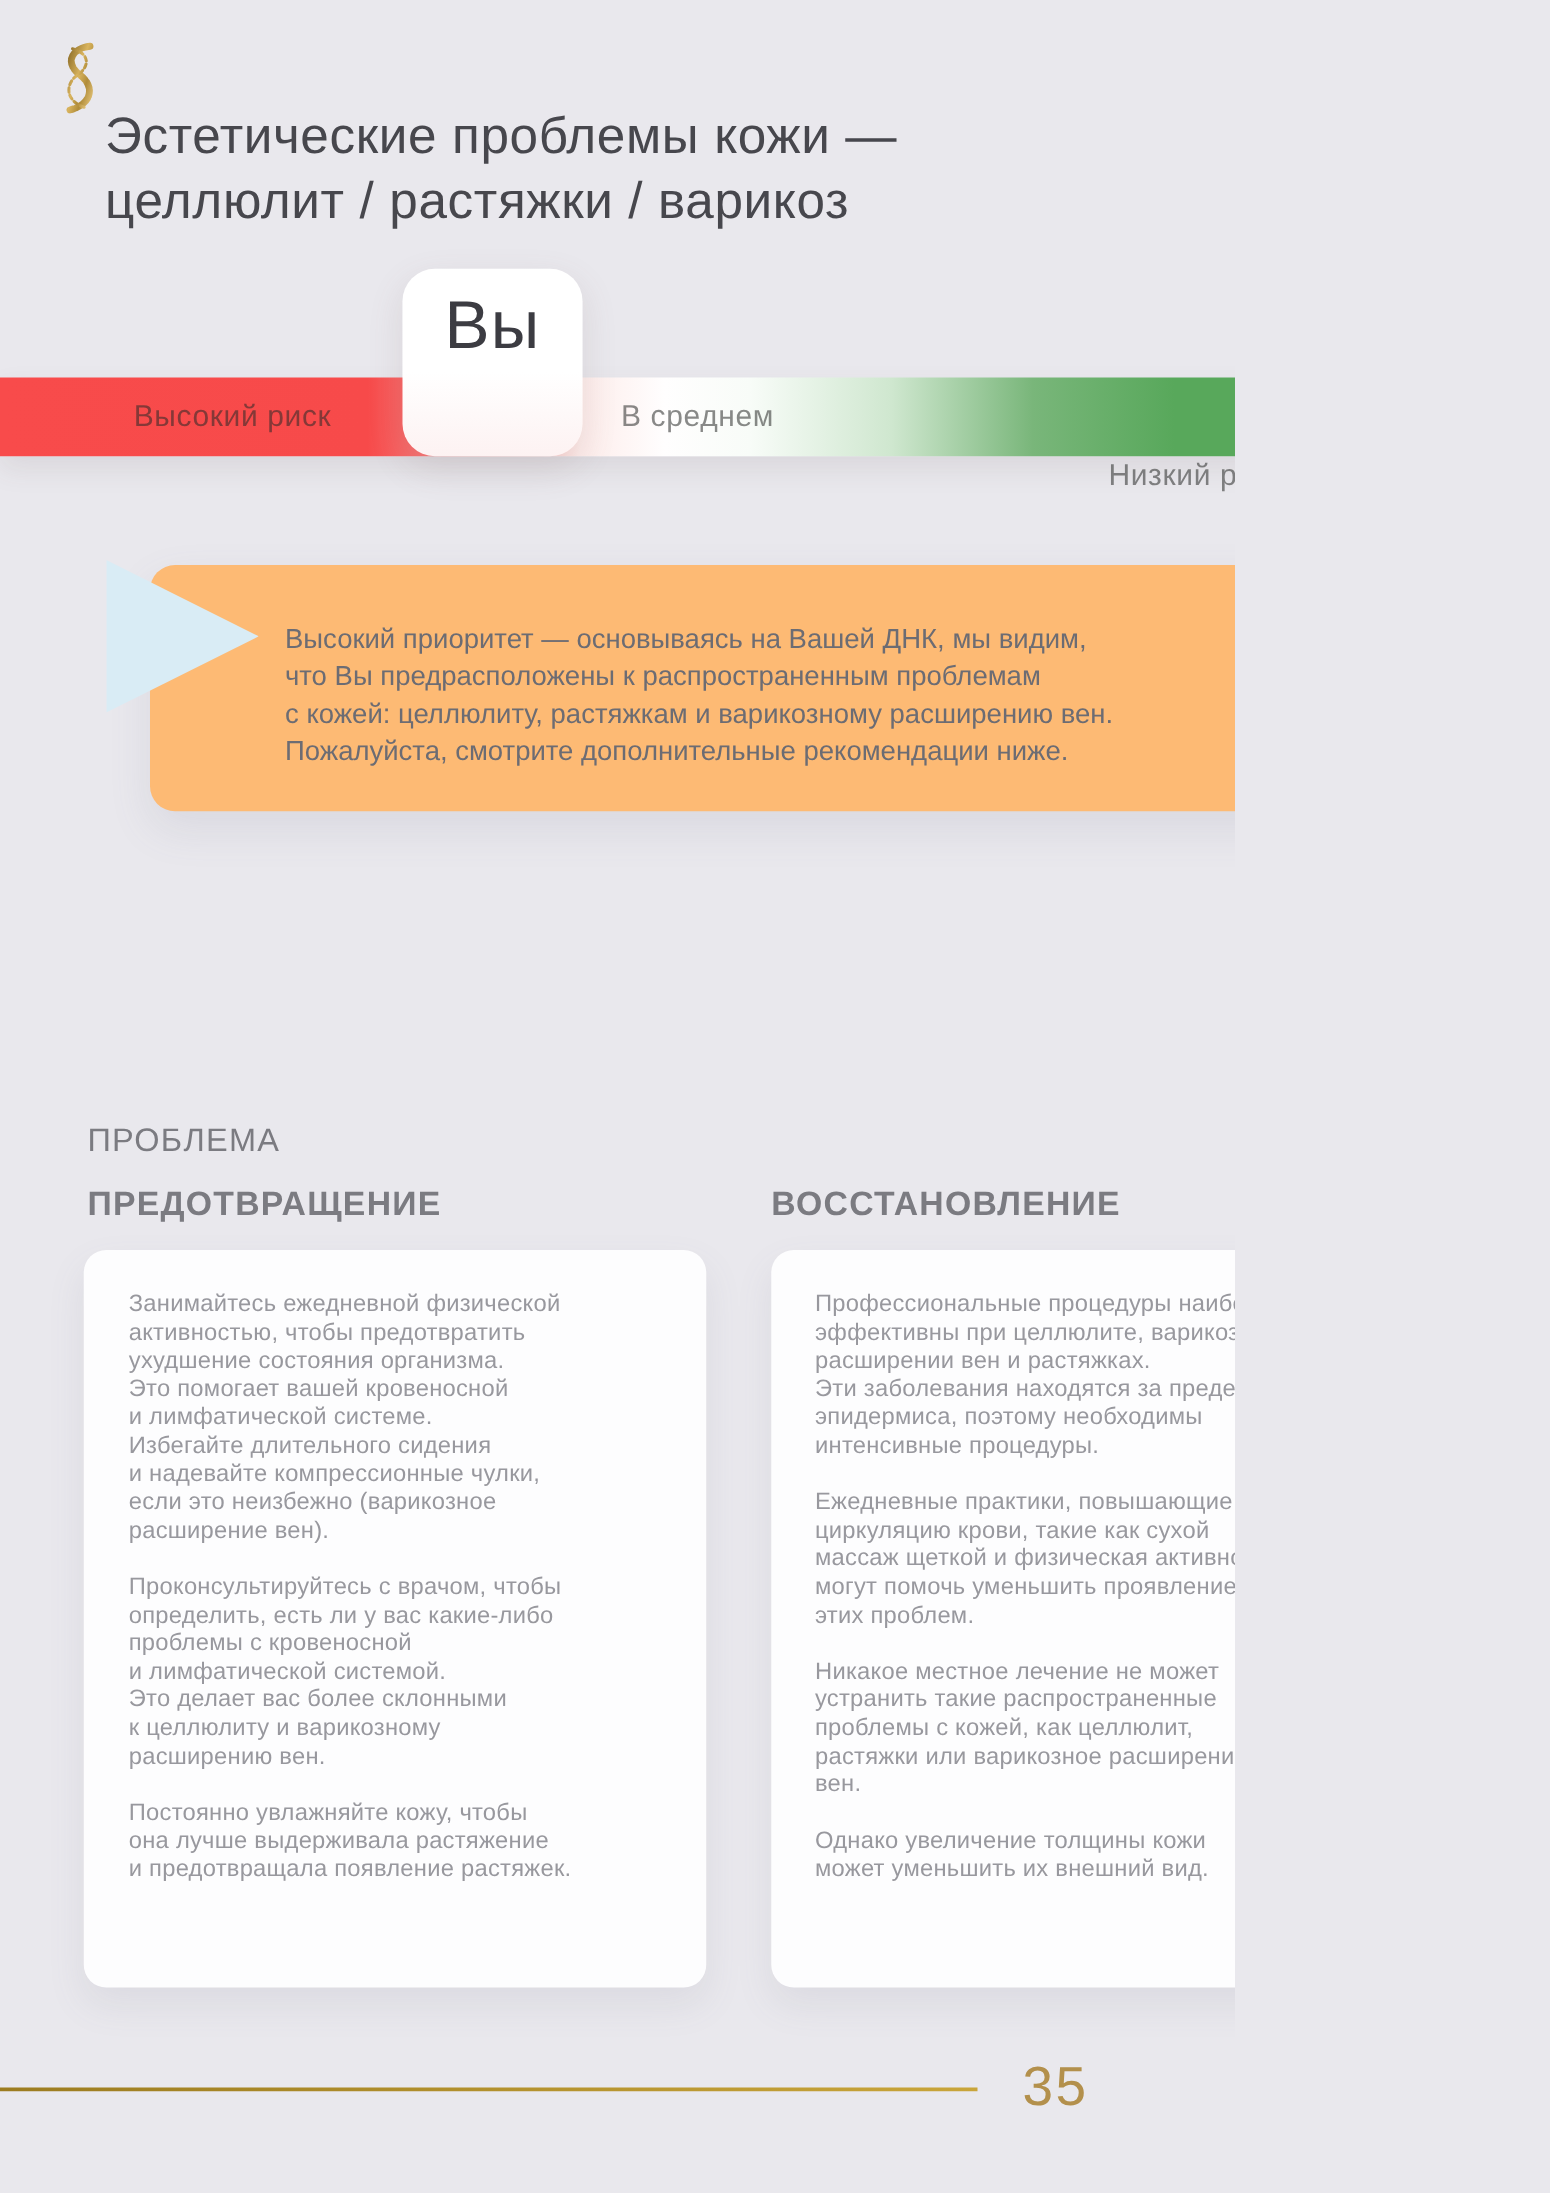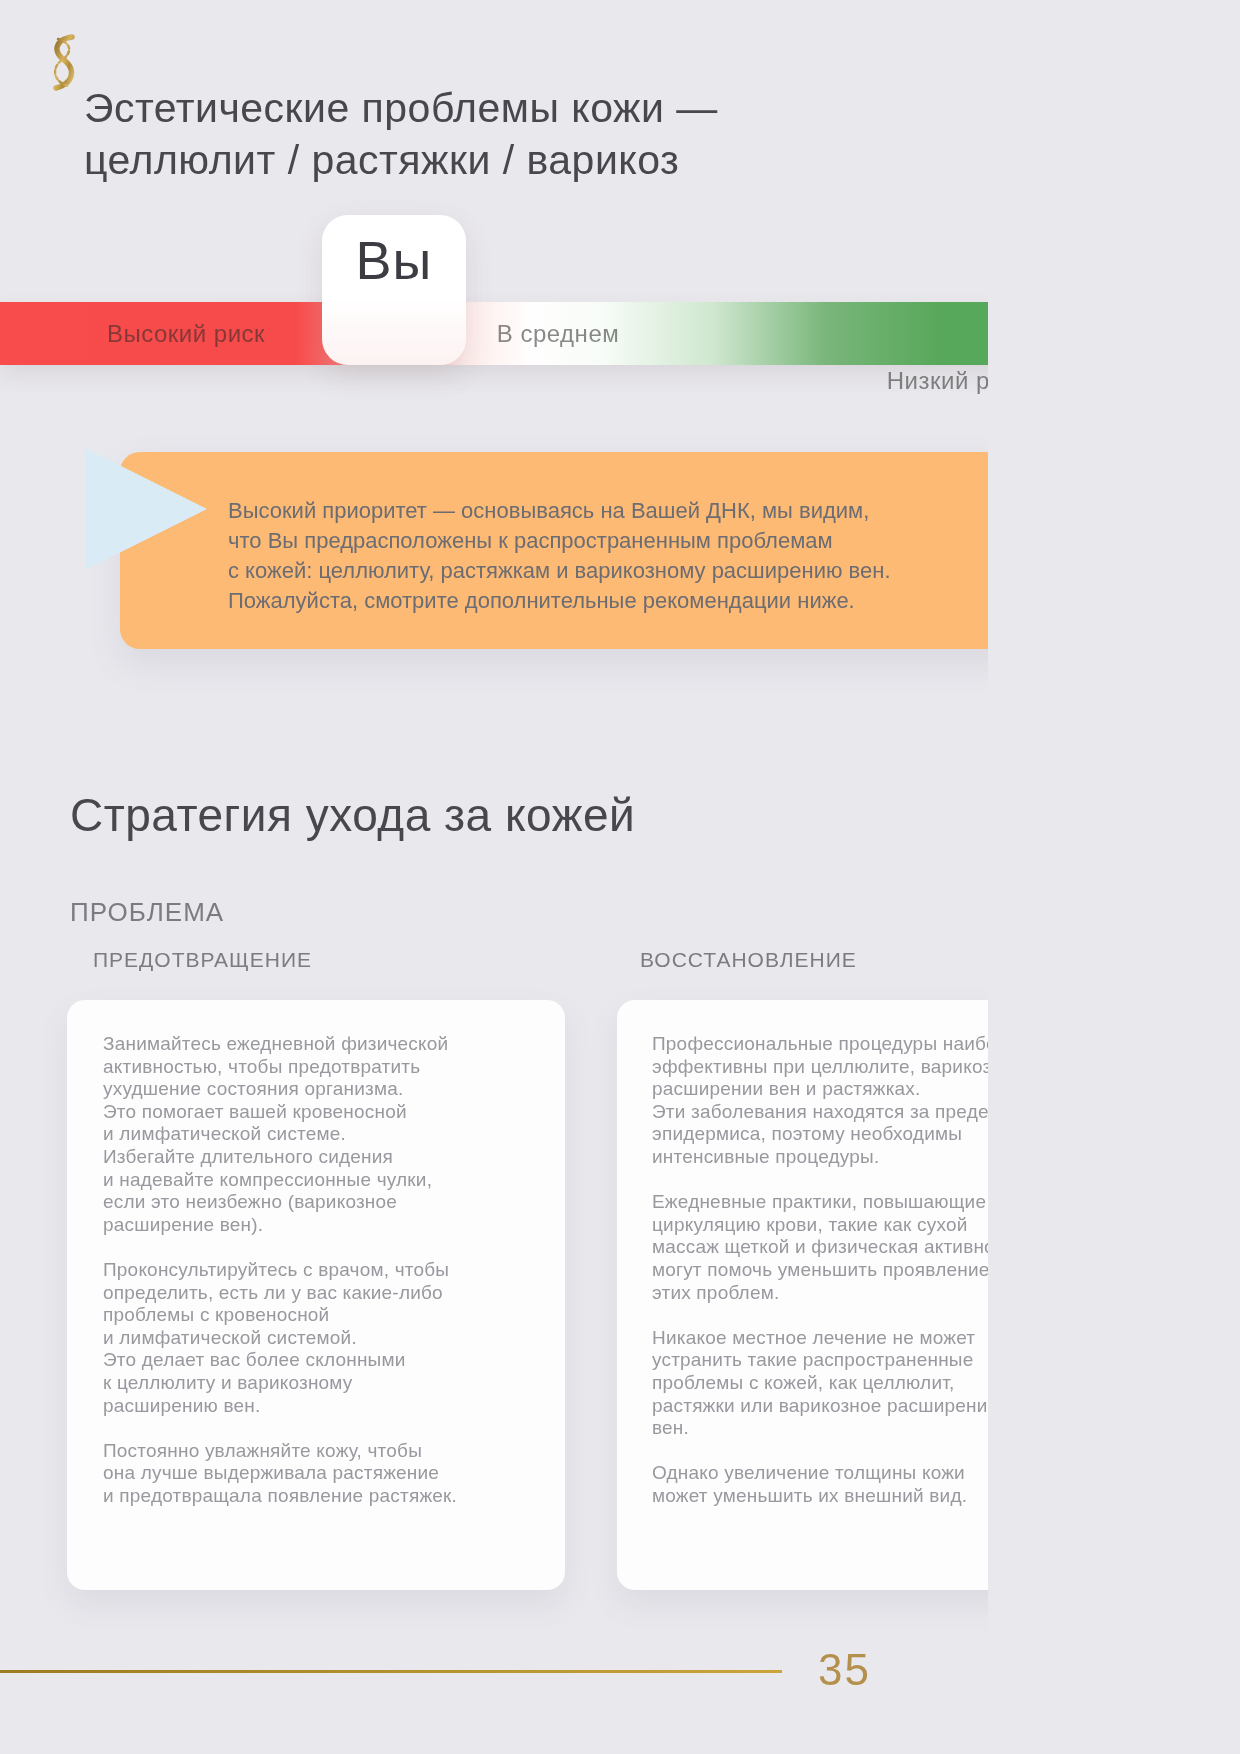--- a/index.html
+++ b/index.html
@@ -82,21 +82,21 @@
     position:absolute;left:395px;top:889px;width:550px;height:43px;
     background:#fefefe;border-radius:22px;
     box-shadow:0 6px 16px rgba(110,110,130,.08);
     display:flex;align-items:center;justify-content:center;
   }
   .problem-pill span{
     font-size:25px;font-weight:300;color:#5c5c62;letter-spacing:2px;white-space:nowrap;
   }
   .col-label{
     position:absolute;top:948px;
-    font-size:21px;font-weight:400;color:#7b7b81;letter-spacing:1px;margin-left:23px;
+    font-size:27px;font-weight:700;color:#7b7b81;letter-spacing:1px;
   }
   .col-label.left{left:70px;}
   .col-label.right{left:617px;}
   .text-card{
     position:absolute;top:1000px;height:590px;
     background:#fdfdfe;border-radius:18px;
     box-shadow:0 14px 30px rgba(110,110,130,.10);
     box-sizing:border-box;padding:33px 34px 27px 36px;
   }
   .text-card.left{left:67px;width:498px;}
@@ -149,21 +149,20 @@
   </div>
 
   <div class="callout-card">
     <div class="callout-text">Высокий приоритет — основываясь на Вашей ДНК, мы видим,
 что Вы предрасположены к распространенным проблемам
 с кожей: целлюлиту, растяжкам и варикозному расширению вен.
 Пожалуйста, смотрите дополнительные рекомендации ниже.</div>
   </div>
   <div class="callout-arrow"></div>
 
-  <div class="strategy-title">Стратегия ухода за кожей</div>
 
   <div class="problem-label">ПРОБЛЕМА</div>
 
   <div class="col-label left">ПРЕДОТВРАЩЕНИЕ</div>
   <div class="col-label right">ВОССТАНОВЛЕНИЕ</div>
 
   <div class="text-card left">
     <div class="card-text">Занимайтесь ежедневной физической
 активностью, чтобы предотвратить
 ухудшение состояния организма.

